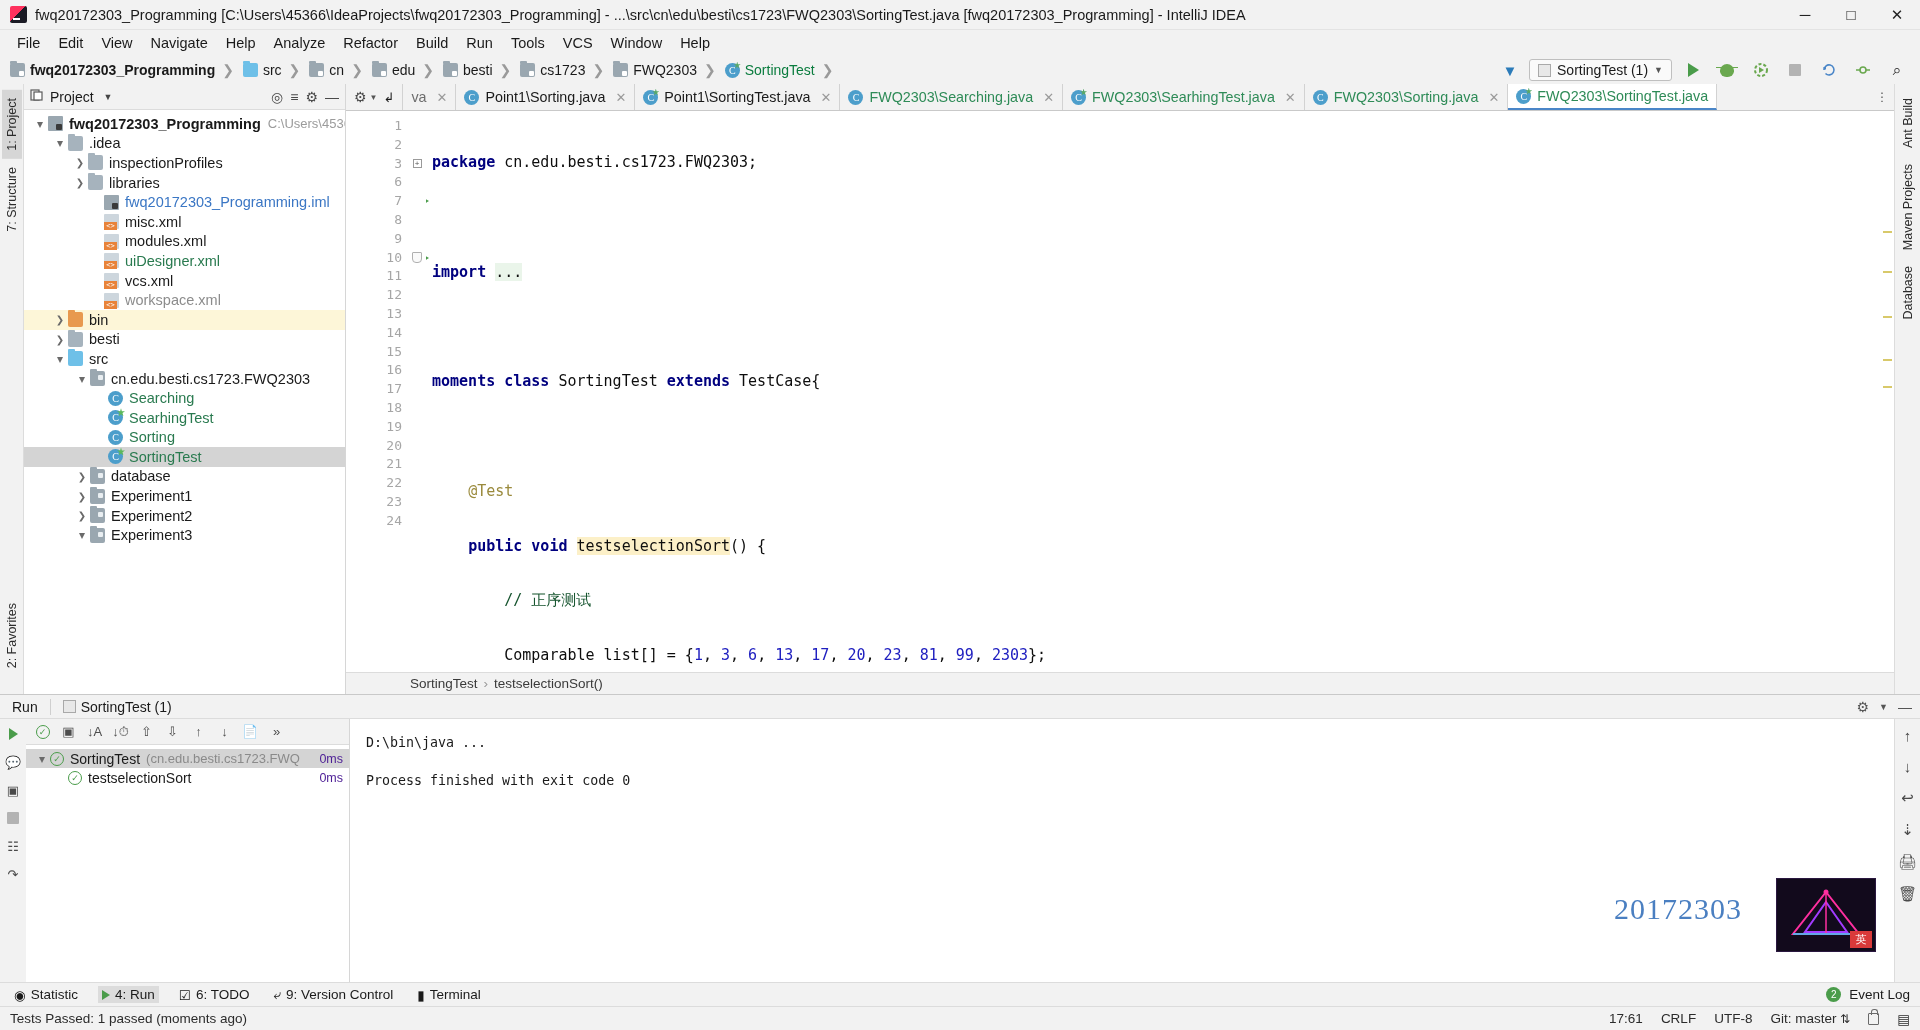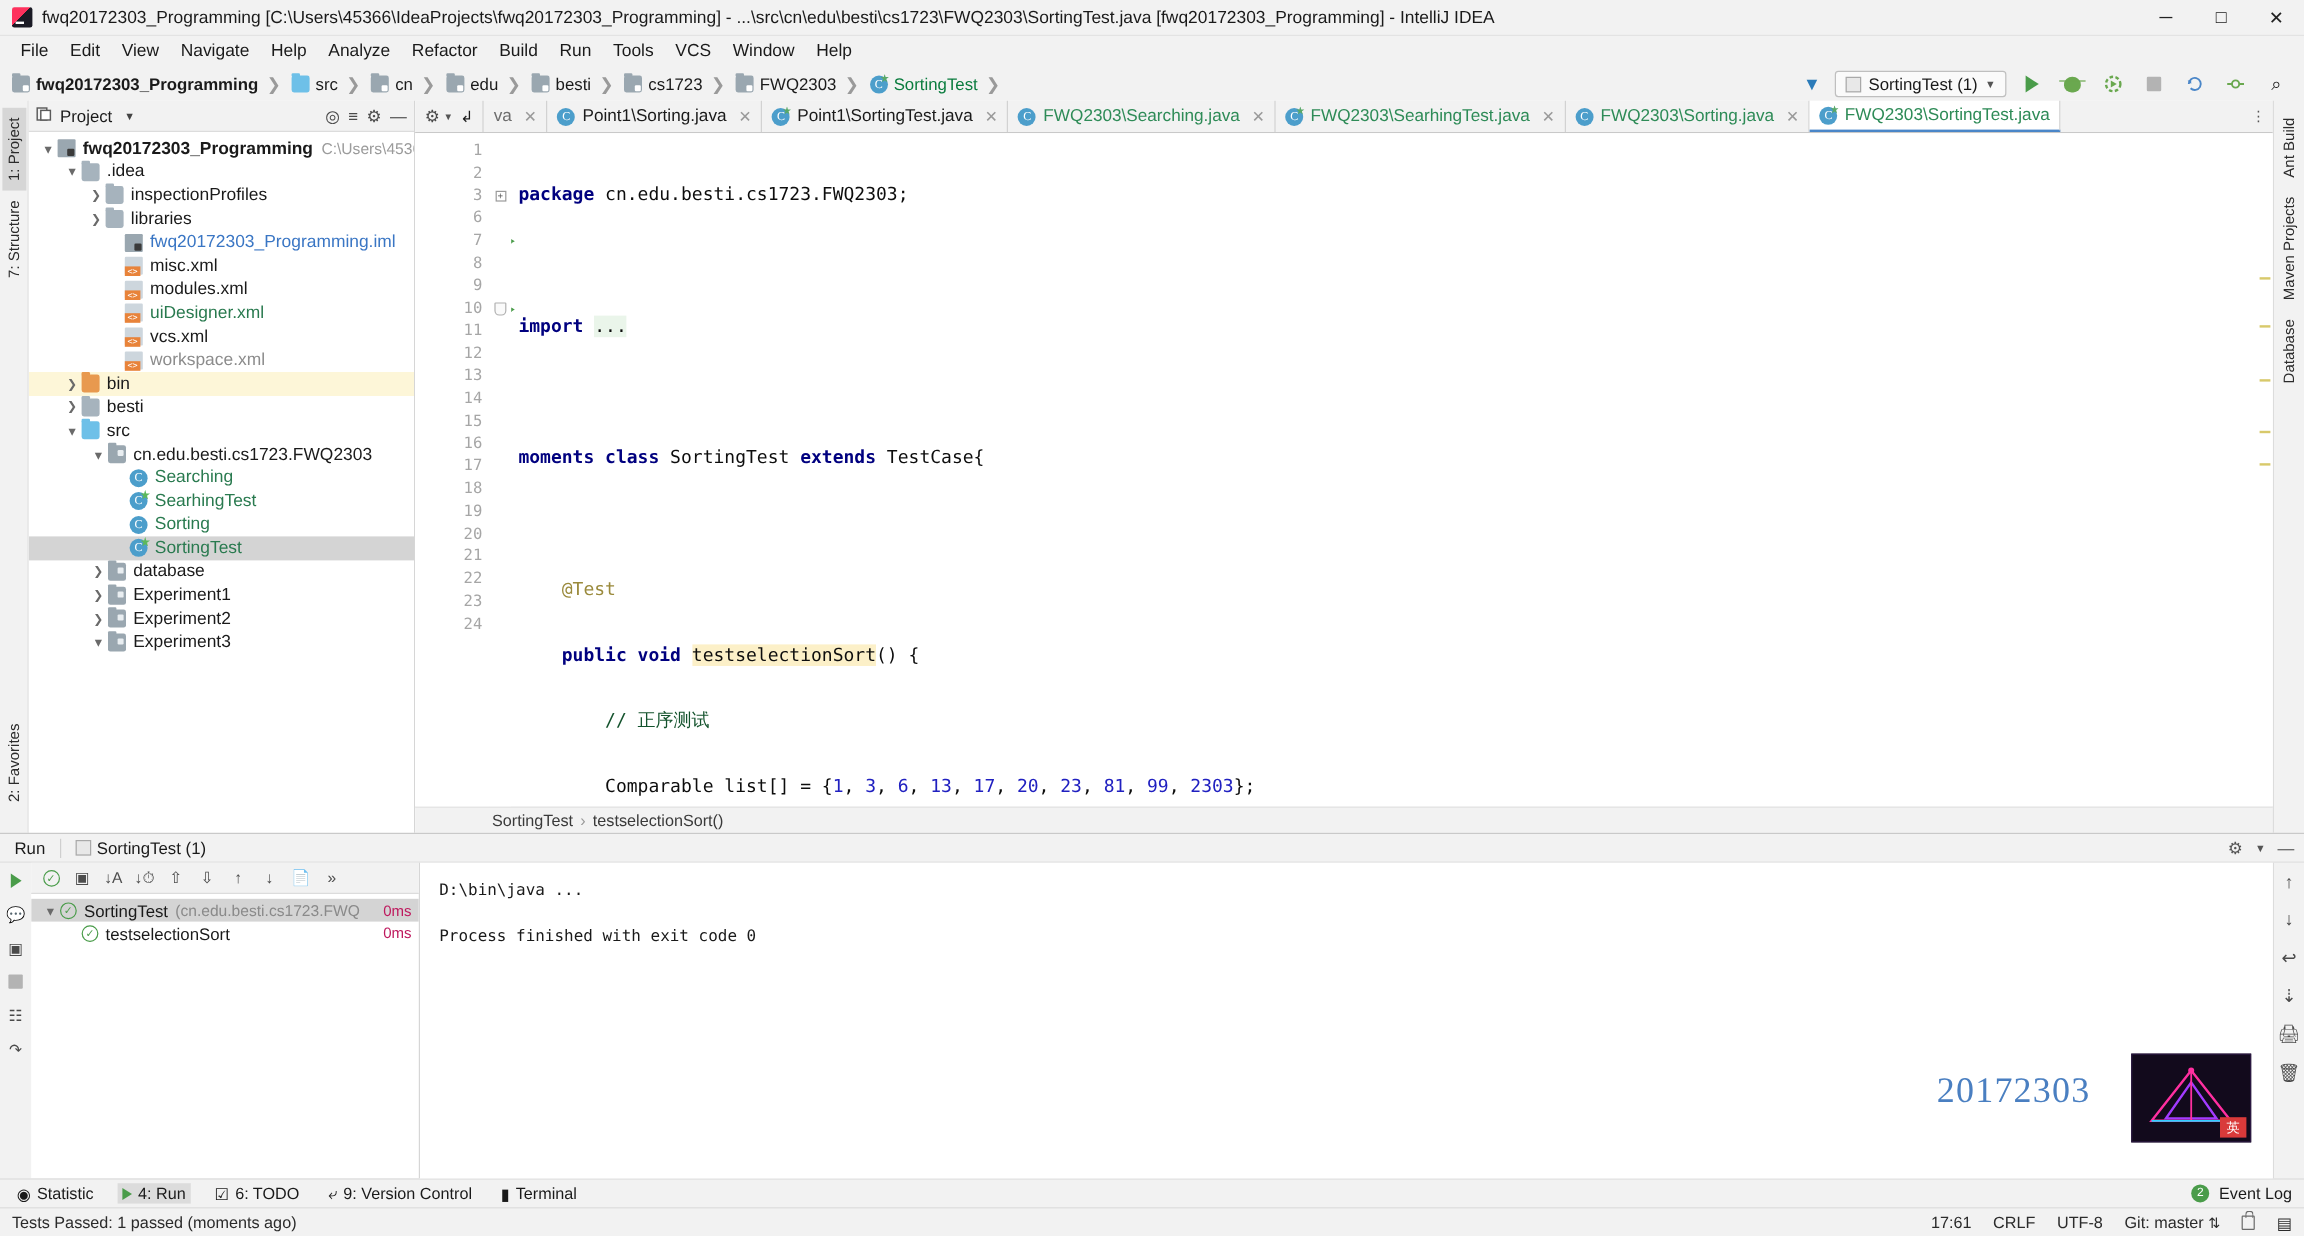--- a/index.html
+++ b/index.html
@@ -221,21 +221,21 @@
   .run-tree-col { width:324px; min-width:324px; display:flex; flex-direction:column; background:#fff; border-right:1px solid #d6d6d6; }
   .run-toolbar {
     height:26px; min-height:26px; display:flex; align-items:center; gap:9px; padding:0 8px;
     background:#f2f2f2; border-bottom:1px solid #dcdcdc; color:#4d4d4d; font-size:13px;
   }
   .tt-ic { width:17px; height:17px; display:flex; align-items:center; justify-content:center; font-size:13px; }
   .check-circle { width:14px;height:14px;border-radius:50%;border:1.6px solid #4a9c4a;color:#4a9c4a;font-size:9px;display:flex;align-items:center;justify-content:center; }
   .run-tree { flex:1; padding-top:4px; font-size:14px; overflow:hidden; }
   .rt-row { height:19px; display:flex; align-items:center; white-space:nowrap; padding-right:6px; }
   .rt-row.sel { background:#d4d4d4; }
-  .rt-time { margin-left:auto; font-size:12.5px; color:#be185d; }
+  .rt-time { margin-left:auto; font-size:12.5px; color:#4c1d95; }
   .rt-ok { width:14px;height:14px;border-radius:50%;border:1.6px solid #4a9c4a;color:#4a9c4a;font-size:9px;display:flex;align-items:center;justify-content:center;margin-right:6px;flex:none; }
   .rt-sub { color:#8a8a8a; font-size:13px; margin-left:6px; }
 
   .console-col { flex:1; display:flex; flex-direction:column; min-width:0; background:#fff; }
   .progress-row { height:26px; min-height:26px; display:flex; align-items:center; gap:12px; padding:0 10px; background:#f2f2f2; border-bottom:1px solid #e0e0e0; }
   .pbar { width:440px; height:9px; background:#dcdcdc; border-radius:1px; overflow:hidden; }
   .pbar > i { display:block; height:100%; width:100%; background:#4a9c4a; }
   .p-label { font-size:14.5px; }
   .p-sub { font-size:14px; color:#8a8a8a; }
   .console { flex:1; padding:14px 16px; font-family:"DejaVu Sans Mono", monospace; font-size:13.3px; color:#1a1a1a; position:relative; background:#fff; }

